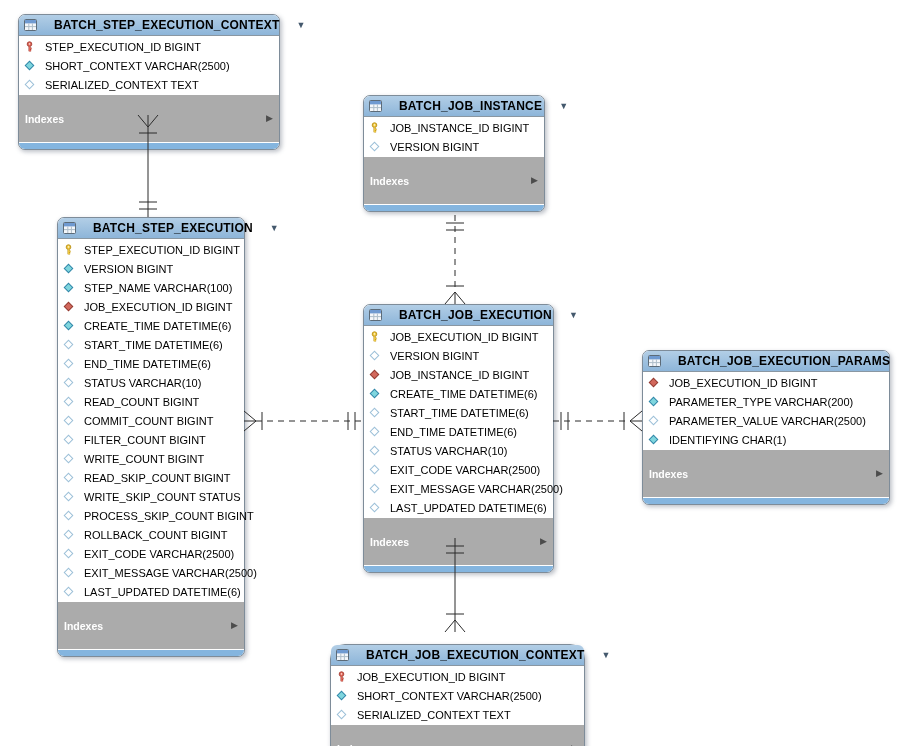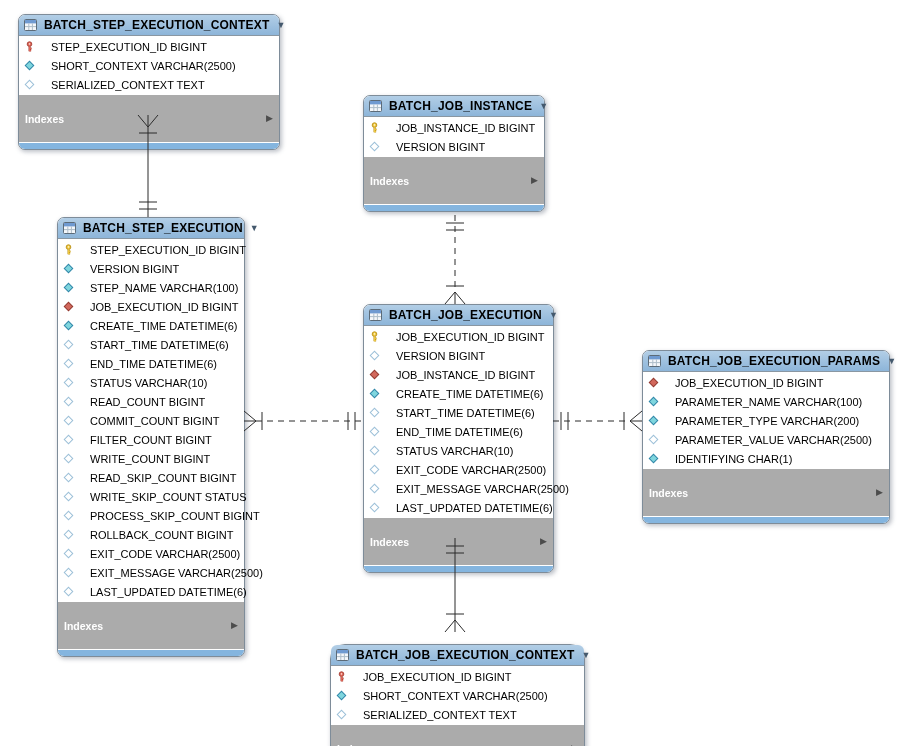--- a/index.html
+++ b/index.html
@@ -5,29 +5,29 @@
   html,body{margin:0;padding:0;background:#fff;}
   #canvas{
     position:relative;width:902px;height:746px;background:#ffffff;overflow:hidden;
     font-family:"Liberation Sans","DejaVu Sans",sans-serif;
   }
   .er-table{
     position:absolute;border:1px solid #7E8C99;border-radius:7px;background:#fff;
     box-shadow:1.5px 2px 4px rgba(110,120,135,.45);
   }
   .tbl-header{
-    height:20px;display:flex;align-items:center;gap:7px;padding:0 5px;
+    height:20px;display:flex;align-items:center;gap:17px;padding:0 5px;
     background:linear-gradient(#B2CEE6,#8DB5D9);
     border-bottom:1px solid #8a97a2;border-radius:6px 6px 0 0;
   }
   .tbl-icon{display:inline-flex;flex:0 0 auto;}
   .tbl-title{flex:1;font-size:12px;font-weight:bold;color:#000;white-space:nowrap;letter-spacing:.2px;}
   .collapse-arrow{font-size:9px;color:#44596d;flex:0 0 auto;line-height:1;}
   .tbl-rows{padding:1px 0;background:#fff;}
-  .col-row{height:19px;display:flex;align-items:center;gap:16px;padding:0 5px;font-size:11px;color:#000;white-space:nowrap;}
+  .col-row{height:19px;display:flex;align-items:center;gap:10px;padding:0 5px;font-size:11px;color:#000;white-space:nowrap;}
   .col-ic{display:inline-flex;width:11px;justify-content:center;flex:0 0 auto;}
   .tbl-footer{
     height:15px;background:#ABABAB;display:flex;align-items:center;padding:16px 6px;
     font-size:10.5px;font-weight:bold;color:#fff;
   }
   .expand-arrow{margin-left:auto;font-size:9px;color:#4c4c4c;line-height:1;}
   .tbl-strip{height:6px;background:#84B5DF;border-top:1px solid #fff;border-radius:0 0 6px 6px;}
   svg.connector{position:absolute;overflow:visible;}
 </style>
 </head>
@@ -421,28 +421,20 @@
       <span class="collapse-arrow">▼</span>
     </div>
     <div class="tbl-rows">
         <div class="col-row">
           <span class="col-ic">
             <svg width="11" height="11" viewBox="0 0 11 11">
               <rect x="2.5" y="2.5" width="6" height="6" fill="#D2685C" stroke="#93382E" stroke-width="1" transform="rotate(45 5.5 5.5)"></rect>
             </svg>
           </span>
           <span>JOB_EXECUTION_ID BIGINT</span>
-        </div>
-        <div class="col-row">
-          <span class="col-ic">
-            <svg width="11" height="11" viewBox="0 0 11 11">
-              <rect x="2.5" y="2.5" width="6" height="6" fill="#7FD6DE" stroke="#2E86A8" stroke-width="1" transform="rotate(45 5.5 5.5)"></rect>
-            </svg>
-          </span>
-          <span>PARAMETER_NAME VARCHAR(100)</span>
         </div>
         <div class="col-row">
           <span class="col-ic">
             <svg width="11" height="11" viewBox="0 0 11 11">
               <rect x="2.5" y="2.5" width="6" height="6" fill="#7FD6DE" stroke="#2E86A8" stroke-width="1" transform="rotate(45 5.5 5.5)"></rect>
             </svg>
           </span>
           <span>PARAMETER_TYPE VARCHAR(200)</span>
         </div>
         <div class="col-row">

